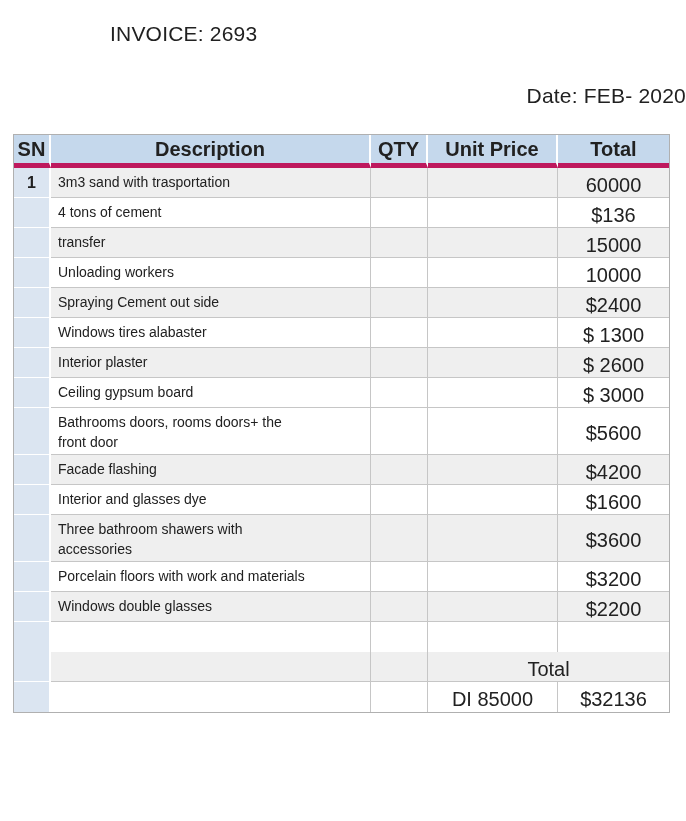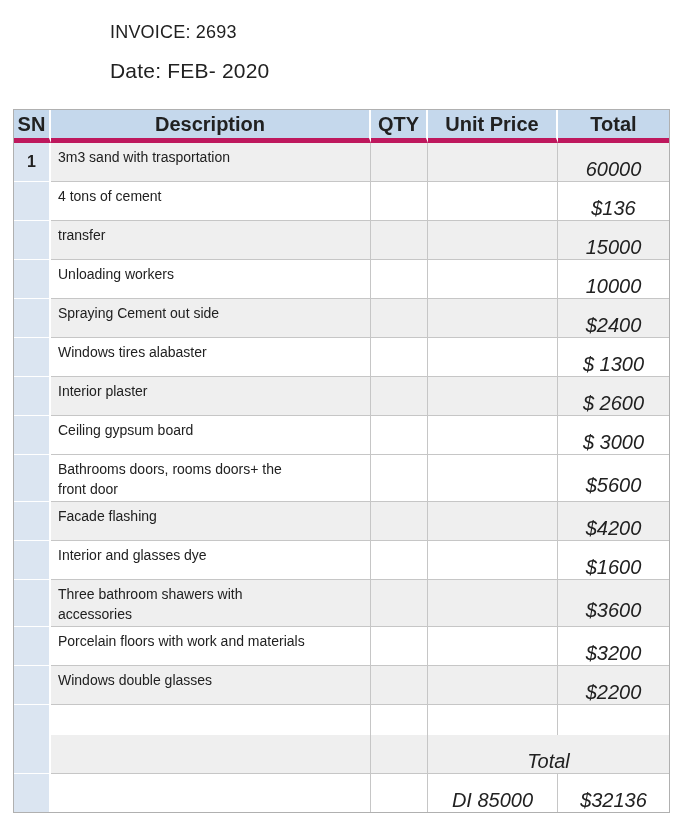--- a/index.html
+++ b/index.html
@@ -13,27 +13,28 @@
   *{box-sizing:border-box;margin:0;padding:0;}
   html,body{background:#ffffff;}
   body{
     width:686px;height:821px;
     font-family:"Liberation Sans",sans-serif;
     color:var(--text);
     overflow:hidden;
   }
   .doc-title{
     margin:22px 0 0 110px;
-    font-size:18px;
-    letter-spacing:0.2px;
-  }
-  .doc-date{
-    margin:16px 0 0 110px;
     font-size:21px;
     letter-spacing:0.2px;
+  }
+  .doc-date{
+    margin:38px 0 0 110px;
+    font-size:21px;
+    letter-spacing:0.2px;
+    text-align:right;
   }
   table.invoice{
     margin:26px 0 0 13px;
     width:655px;
     table-layout:fixed;
     border-collapse:separate;
     border-spacing:0;
     border:1px solid var(--outer);
   }
   col.w-sn{width:37px;}
@@ -77,22 +78,21 @@
     font-size:14px;
     line-height:20px;
     padding:4px 8px 2px 7px;
     vertical-align:top;
     white-space:pre-wrap;
   }
   td.c-qty{}
   td.c-unit,td.c-total,td.c-merged{
     font-size:20px;
     text-align:center;
-    padding-top:15px;
-    font-style:italic;
+    padding-top:5px;
   }
   tr.stripe td:not(.c-sn){background:var(--stripe);}
 </style>
 </head>
 <body>
 
 <div class="doc-title">INVOICE: 2693</div>
 <div class="doc-date">Date: FEB- 2020</div>
 
 <table class="invoice">

